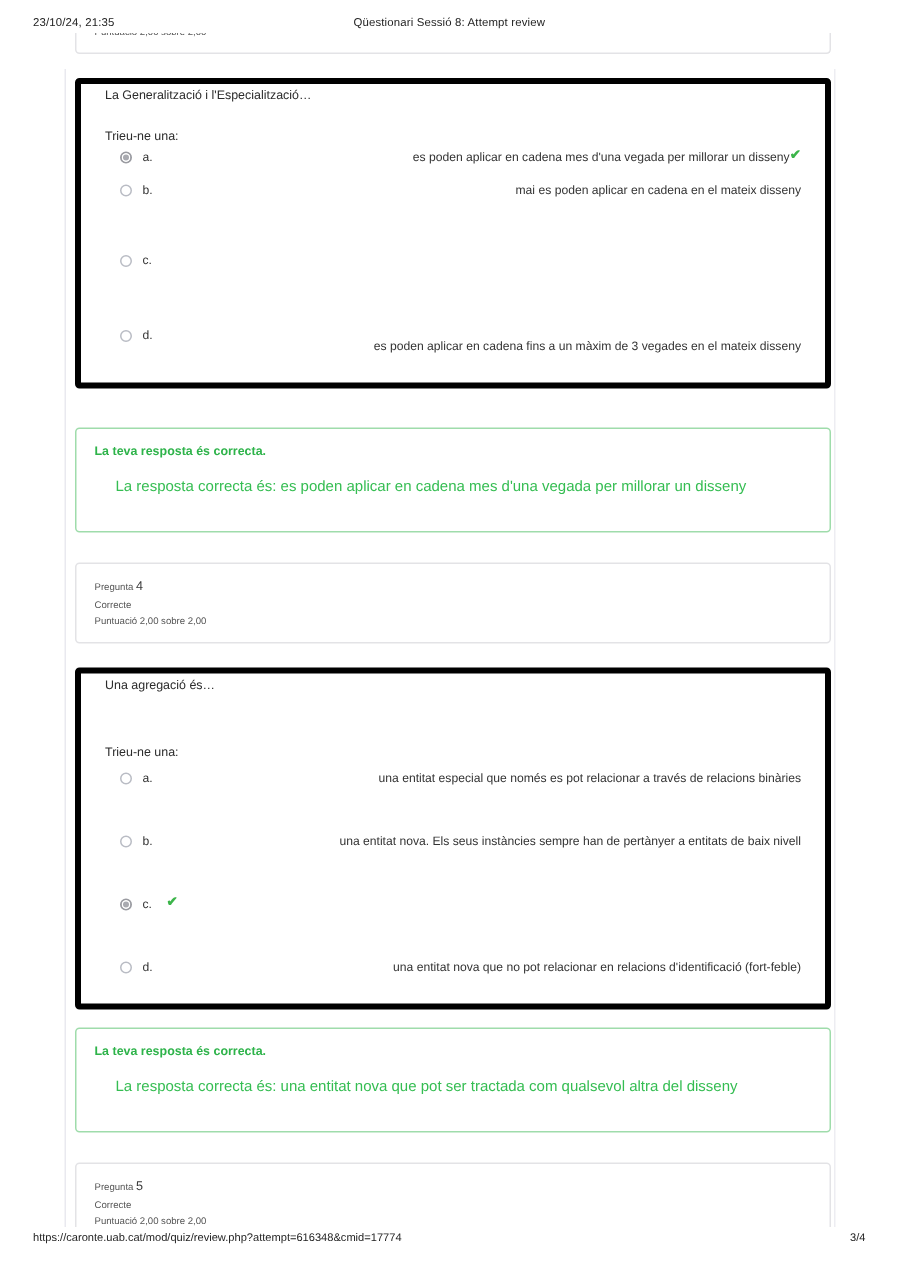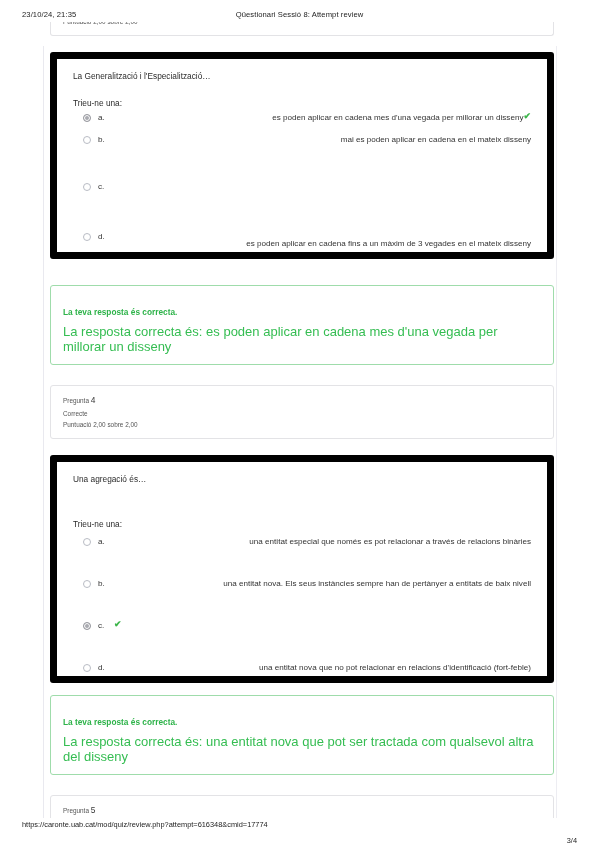--- a/index.html
+++ b/index.html
@@ -57,21 +57,20 @@
     position: absolute;
     left: 22px;
     top: 0;
     white-space: nowrap;
   }
   .print-footer .pf-page {
     position: absolute;
     right: 22px;
     top: 0;
     white-space: nowrap;
-    margin-top: 16px;
   }
 
   
   .content {
     position: absolute;
     left: 0;
     top: 22px;
     width: 599px;
     height: 796px;
     overflow: hidden;
@@ -97,25 +96,25 @@
 
   .col {
     position: absolute;
     left: 50px;
     width: 504px;
     top: 0;
   }
 
   
   .qcard {
-    border: 7px solid #000000;
+    border: 4px solid #000000;
     border-radius: 3px;
     background: #fff;
     box-sizing: border-box;
-    padding: 12px 16px 12px 16px;
+    padding: 2px 16px 12px 16px;
   }
   .qcard.clipped-bottom {
     border-bottom: none;
     border-radius: 3px 3px 0 0;
   }
 
   .qstem {
     font-size: 8.3px;
     color: #2b2b2b;
     line-height: 1.3;
@@ -185,26 +184,26 @@
     border: 1px solid #9fdcab;
     border-radius: 3px;
     background: #ffffff;
     box-sizing: border-box;
     padding: 9px 12px 10px 12px;
   }
   .fb-title {
     font-size: 8.3px;
     font-weight: bold;
     color: #2eb34a;
-    margin: 12px 0 7px 0;
+    margin: 0 0 7px 0;
   }
   .fb-text {
-    font-size: 13px;
+    font-size: 10px;
     color: #35bd52;
-    margin: 0;
+    margin: 14px;
   }
 
   
   .qmeta {
     border: 1px solid #e3e3e6;
     border-radius: 3px;
     background: #ffffff;
     box-sizing: border-box;
     padding: 7px 12px 8px 12px;
   }

